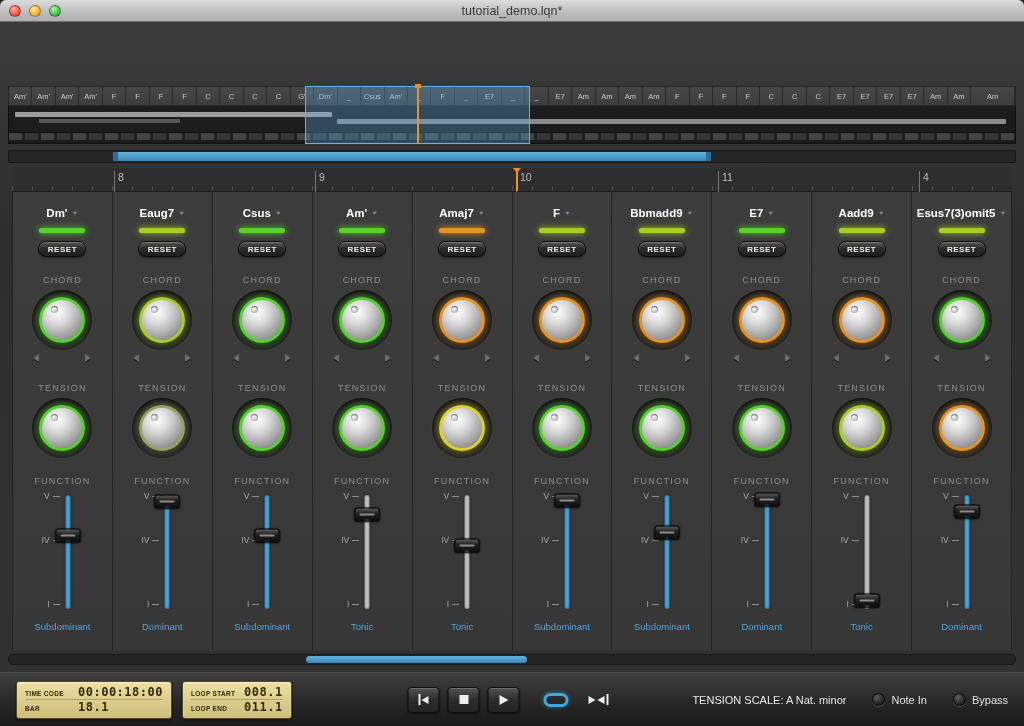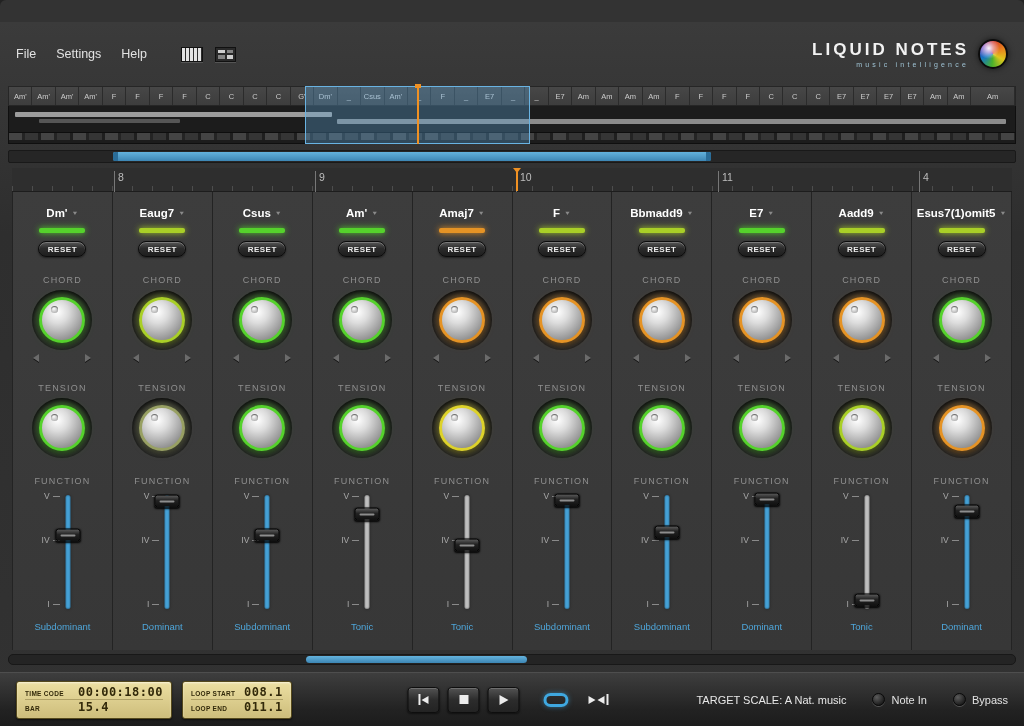--- a/index.html
+++ b/index.html
@@ -140,44 +140,31 @@
   .radio-group { display:flex; align-items:center; gap:6px;text-align:center; }
   .radio { width:13px; height:13px; border-radius:50%; border:1px solid #090909;
     background:radial-gradient(circle at 35% 30%, #5c5c5c, #1b1b1b 75%); box-shadow:0 1px 0 #555; }
   .radio-label { color:#e2e2e2; font-size:11px; }
 </style>
 </head>
 <body>
 
 <div class="window">
 
+  <div class="titlebar">
+    <div class="win-title">tutorial_demo.lqn*</div>
+    <div class="traffic">
+      <span class="light red"></span>
+      <span class="light yellow"></span>
+      <span class="light green"></span>
+    </div>
+  </div>
 
   <div class="app">
 
-    <div class="menubar">
-      <span class="menu-item">File</span>
-      <span class="menu-item">Settings</span>
-      <span class="menu-item">Help</span>
-      <div class="toolbar-icons">
-        <span class="icon-piano"></span>
-        <span class="icon-mixer">
-            <div></div>
-            <div></div>
-            <div></div>
-            <div></div>
-          </span>
-      </div>
-      <div class="logo">
-        <div class="logo-text">
-          <div class="logo-title">LIQUID NOTES</div>
-          <div class="logo-sub">music intelligence</div>
-        </div>
-        <div class="logo-ball"></div>
-      </div>
-    </div>
 
     <div class="overview">
       <div class="chord-row">
           <div class="cell">
     <span class="cell-label">Am'</span>
   </div>
           <div class="cell">
     <span class="cell-label">Am'</span>
   </div>
           <div class="cell">
@@ -662,21 +649,21 @@
               <span>I</span>
               <i></i>
             </div>
       <div class="slider-track" style="background: rgb(194, 194, 194);"></div>
       <div class="slider-handle" style="top: 91%;"></div>
     </div>
     <div class="function-value">Tonic</div>
   </div>
         <div class="strip">
     <div class="chord-head">
-      <span class="chord-name">Esus7(1)omit5</span>
+      <span class="chord-name">Esus7(3)omit5</span>
       <span class="dd-arrow">▼</span>
     </div>
     <div class="led" style="background: rgb(169, 207, 39); box-shadow: rgb(169, 207, 39) 0px 0px 6px;"></div>
     <button class="reset-btn">RESET</button>
     <div class="sec-label lbl-chord">CHORD</div>
     <div class="knob-wrap">
             <div class="knob knob-chord" style="border-color: rgb(85, 210, 44); box-shadow: rgba(85, 210, 44, 0.667) 0px 0px 9px, rgba(0, 0, 0, 0.5) 0px 2px 5px;"></div>
           </div>
     <div class="arrows">
       <span class="arrow left"></span>
@@ -712,21 +699,21 @@
     </div>
 
     <div class="bottombar">
       <div class="lcd">
         <div class="lcd-row">
           <span class="lcd-label">TIME CODE</span>
           <span class="lcd-value">00:00:18:00</span>
         </div>
         <div class="lcd-row">
           <span class="lcd-label">BAR</span>
-          <span class="lcd-value">15.4</span>
+          <span class="lcd-value">18.1</span>
         </div>
       </div>
       <div class="lcd">
         <div class="lcd-row">
           <span class="lcd-label">LOOP START</span>
           <span class="lcd-value">008.1</span>
         </div>
         <div class="lcd-row">
           <span class="lcd-label">LOOP END</span>
           <span class="lcd-value">011.1</span>
@@ -746,21 +733,21 @@
           </div>
         <div class="loop-icon"></div>
         <div class="toend">
           <span class="tri-sm-r"></span>
             <span class="tri-sm-l"></span>
             <span class="vbar"></span>
         </div>
       </div>
 
       <div class="right-group">
-        <span class="scale-text">TARGET SCALE: A Nat. music</span>
+        <span class="scale-text">TENSION SCALE: A Nat. minor</span>
         <div class="radio-group">
           <span class="radio"></span>
           <span class="radio-label">Note In</span>
         </div>
         <div class="radio-group">
           <span class="radio"></span>
           <span class="radio-label">Bypass</span>
         </div>
       </div>
     </div>

